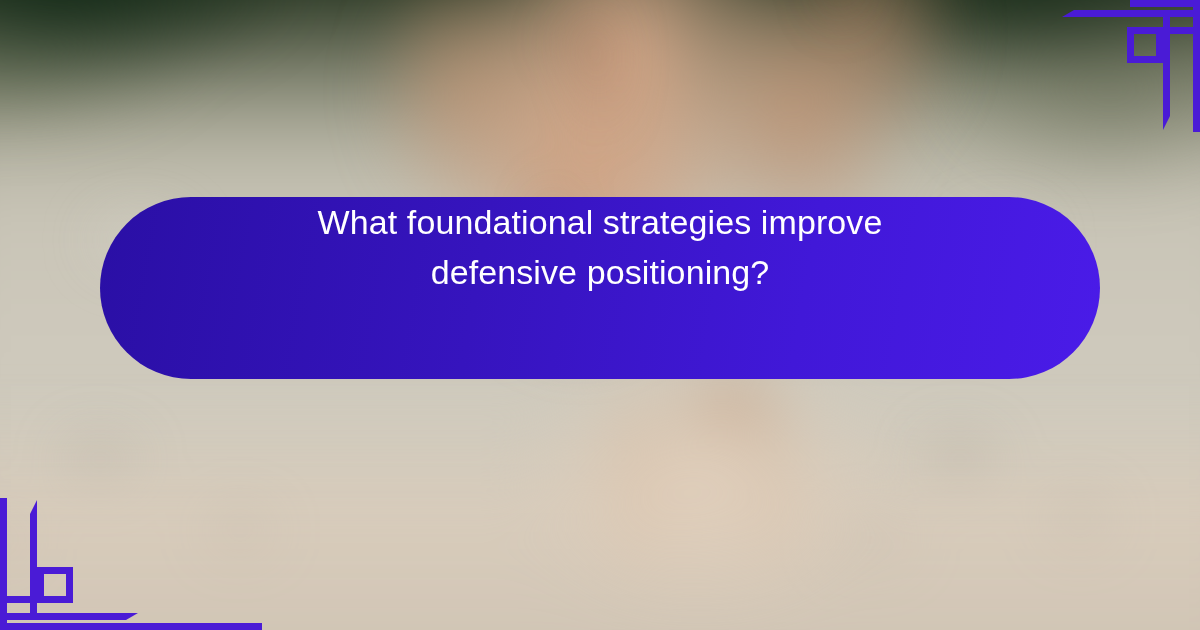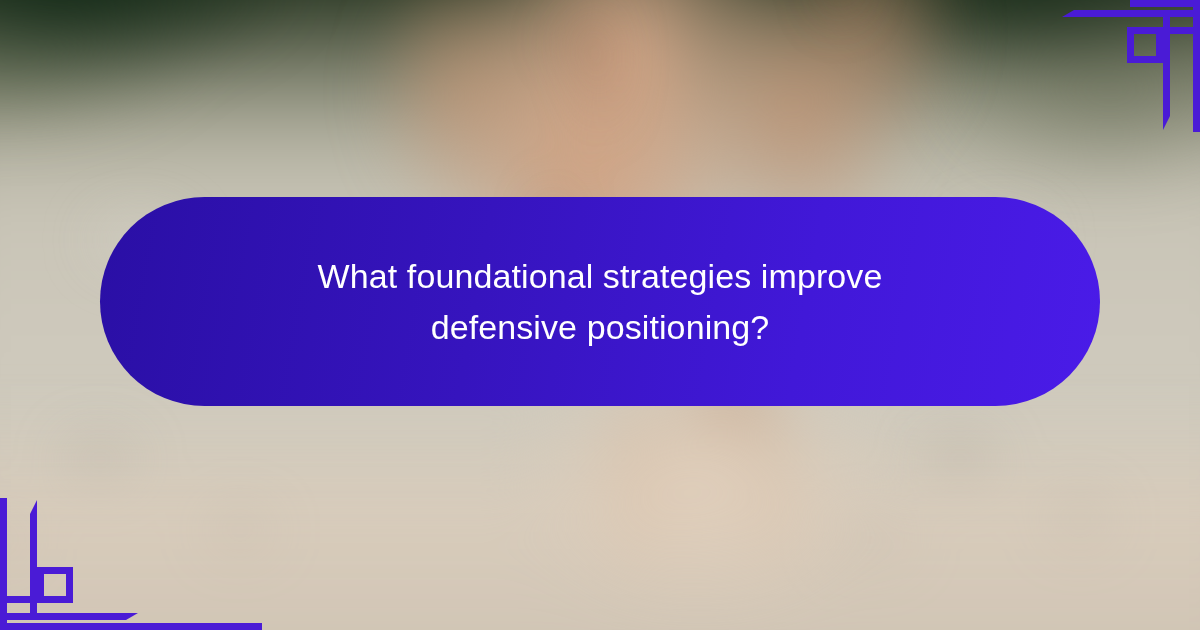--- a/index.html
+++ b/index.html
@@ -124,26 +124,26 @@
   .rail { position:absolute; background:#4A1BD6; z-index:2; }
   .rail-right  { top:0; right:0; width:7px; height:132px; }
   .rail-left   { bottom:0; left:0;  width:7px; height:132px; }
   .rail-bottom { bottom:0; left:0;  width:262px; height:7px; }
   .rail-top    { top:0; right:0;    width:70px; height:7px; }
 
   
   .card {
     position:absolute;
     left:100px; top:197px;
-    width:1000px; height:209px;
+    width:1000px; height:182px;
     border-radius:117px;
     background:linear-gradient(100deg, #2A0FA5 0%, #3614BE 38%, #4118D8 70%, #4A1BE8 100%);
     z-index:3;
     display:flex;
-    align-items:center;
+    align-items:flex-start;
     justify-content:center;
     padding:0 70px;
   }
   .card-text {
     color:#ffffff;
     font-size:34px;
     line-height:1.48;
     font-weight:400;
     text-align:center;
     letter-spacing:.1px;

